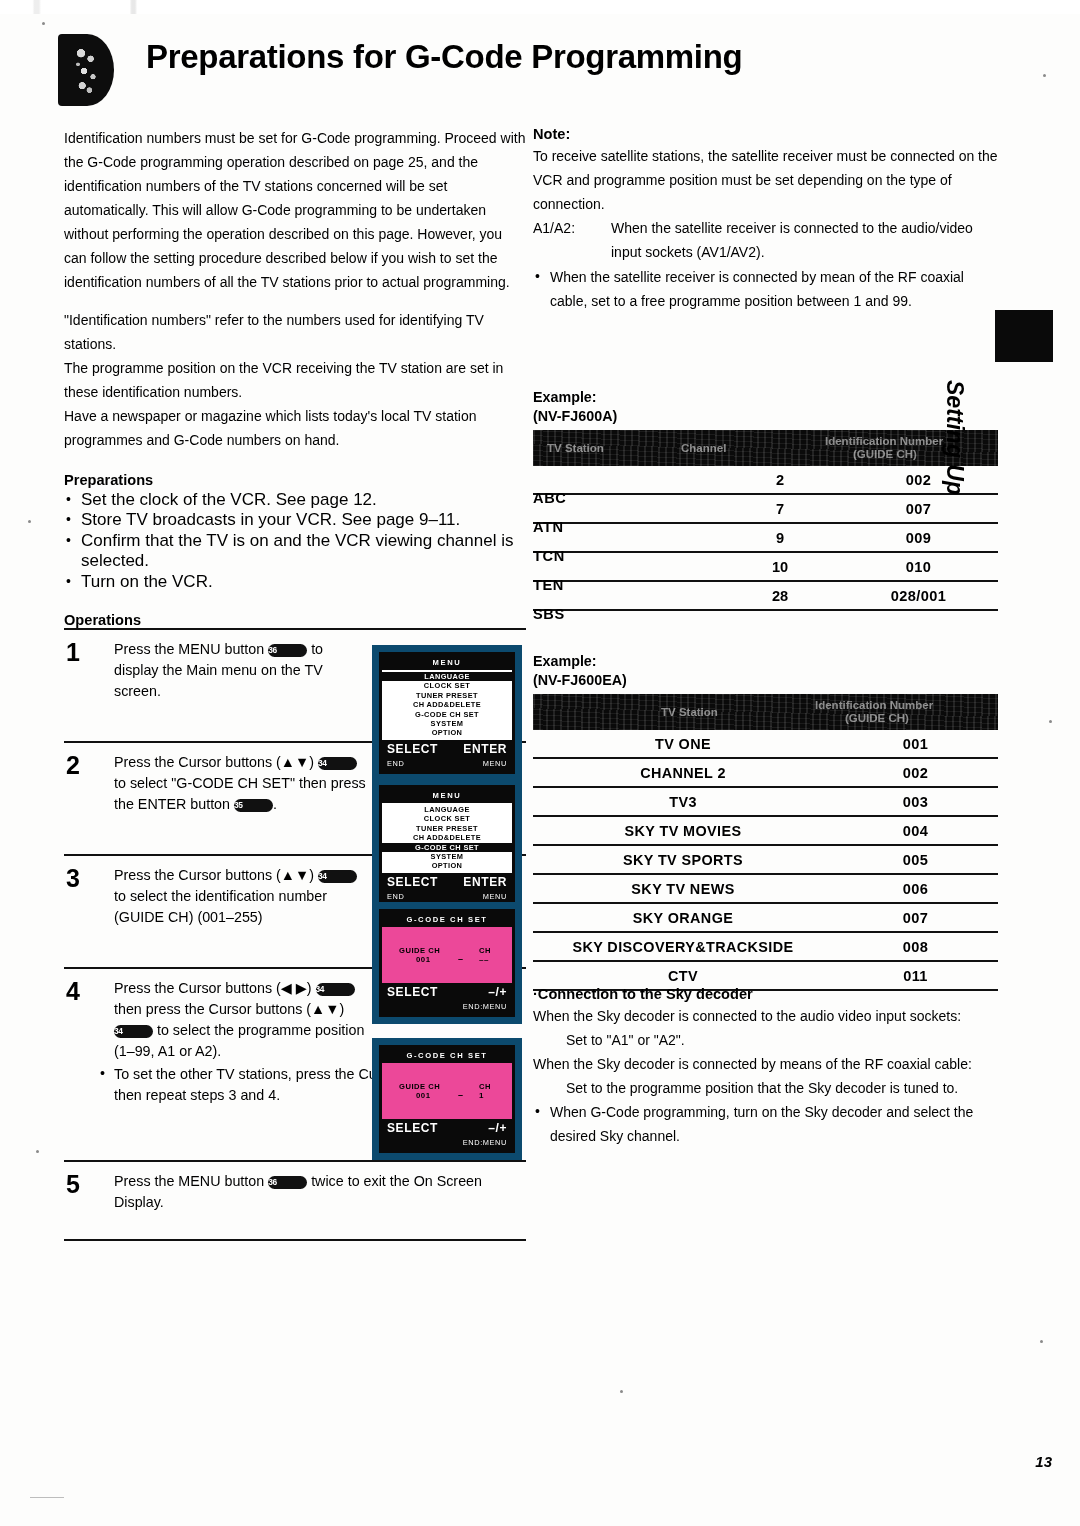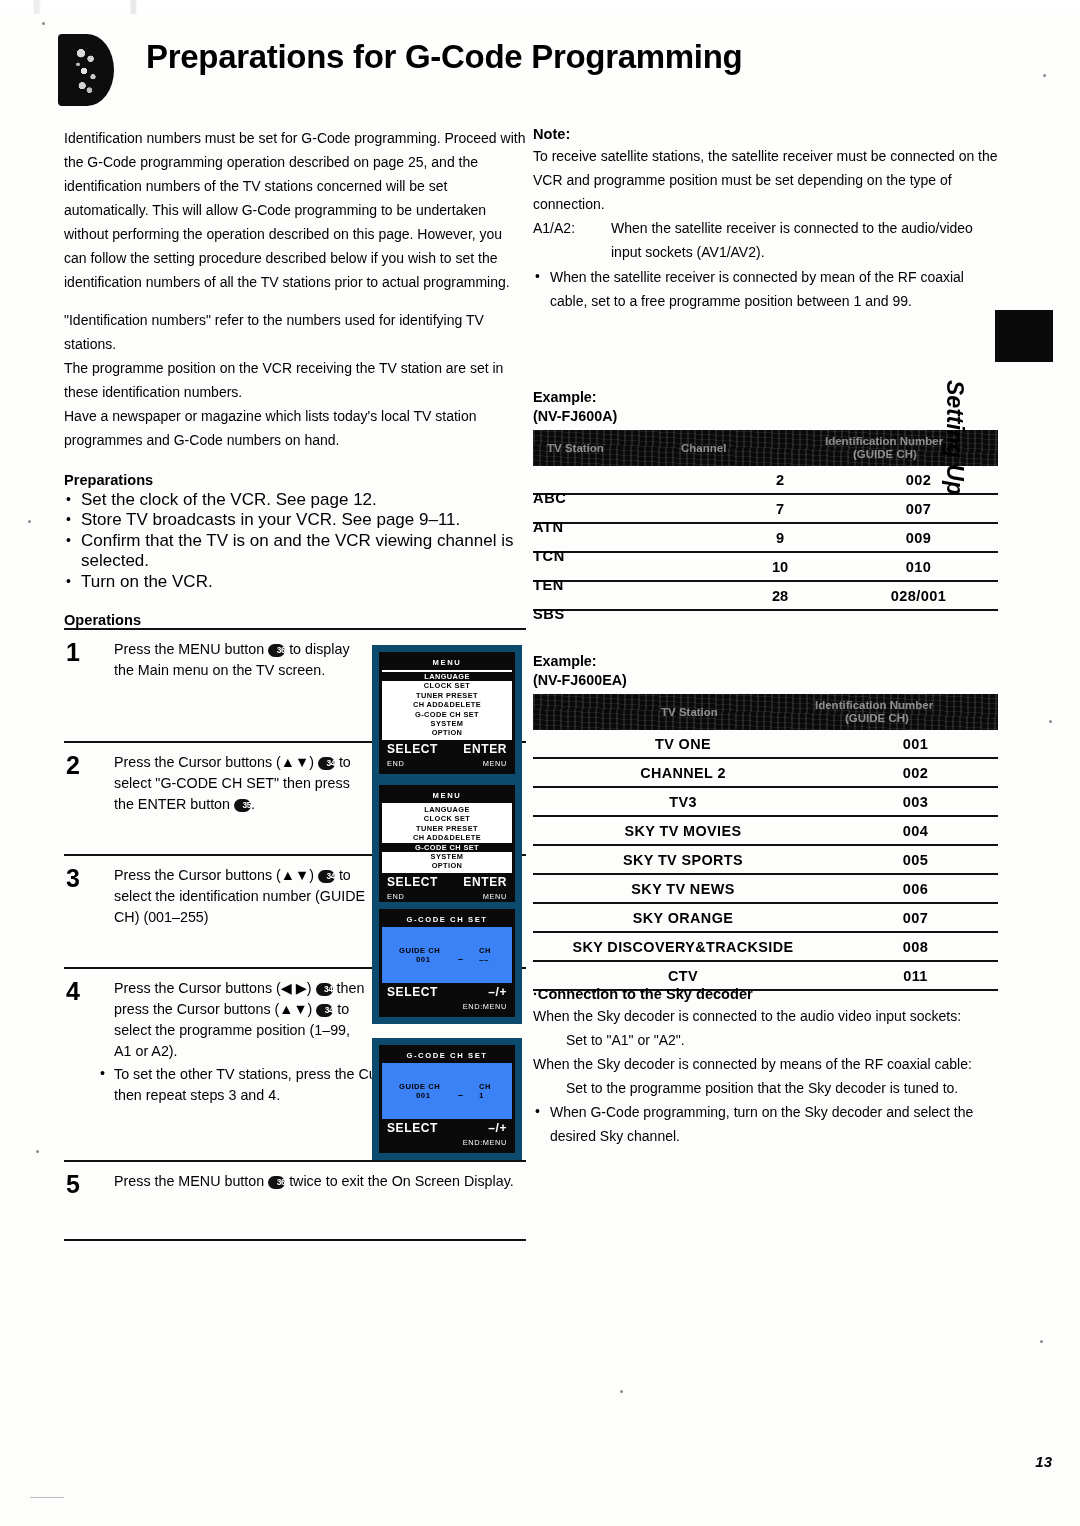--- a/index.html
+++ b/index.html
@@ -123,28 +123,28 @@
     margin-top: 2px;
   }
   .step-sub::before{
     content:"\2022"; position:absolute; left:0; top:-1px;
   }
   .step-end { border-top: 2.4px solid #111; height: 0; }
 
   
   .btnnum {
     display: inline-block;
-    width: 17px; height: 12.5px;
+    width: 39px; height: 12.5px;
     background: #111;
     border-radius: 7px;
     color: #fff;
     font-size: 8.4px;
     font-weight: bold;
     line-height: 12.5px;
-    text-align: right;
+    text-align: left;
     vertical-align: 1px;
     letter-spacing: -0.4px;
   }
 
   
   .tvscreen {
     position: absolute;
     width: 150px;
     background: #0a0a0a;
     border: 7px solid #0c4a6e;
@@ -179,21 +179,21 @@
     letter-spacing: 0.6px;
     padding: 2px 5px 3px 5px;
     display: flex;
     justify-content: space-between;
   }
   .tv-foot-2 {
     color:#fff; font-size:7.4px; font-weight:normal; letter-spacing:0.6px;
     padding: 0 5px 3px 5px; display:flex; justify-content:space-between;
   }
   .tv-panel {
-    background: #3b82f6; color:#000;
+    background: #ec4899; color:#000;
     height: 56px;
     position: relative;
   }
   .tv-guide-label {
     position: absolute; left: 17px; top: 19px;
     font-size: 7.6px; font-weight: bold; letter-spacing: 0.5px;
   }
   .tv-guide-val {
     position: absolute; left: 34px; top: 28px;
     font-size: 7.8px; font-weight: bold; letter-spacing: 0.5px;

